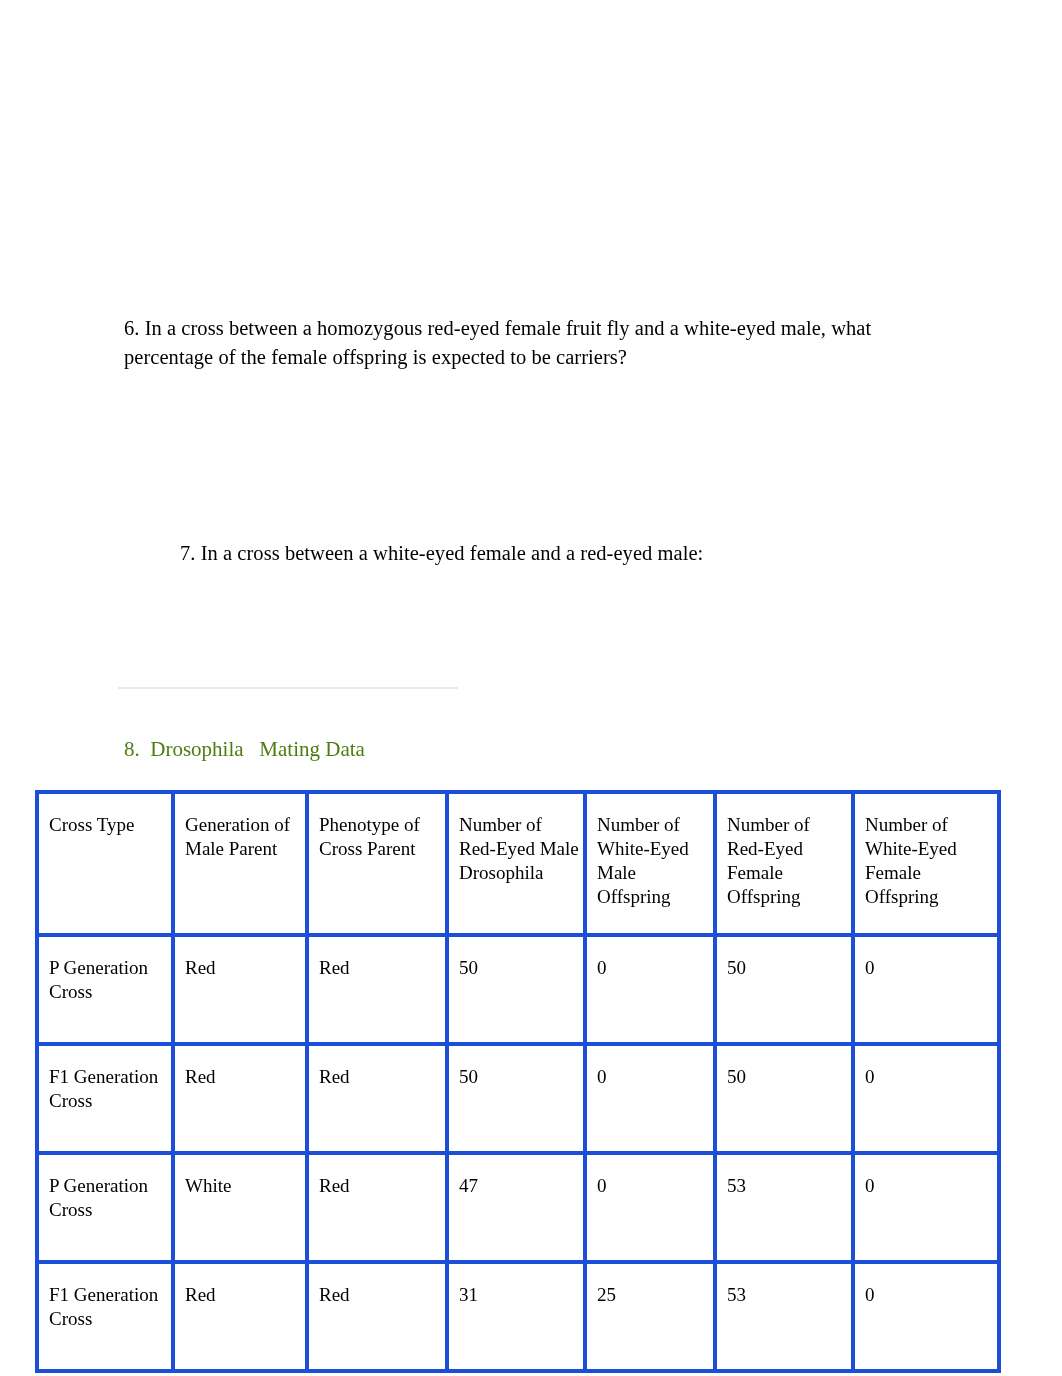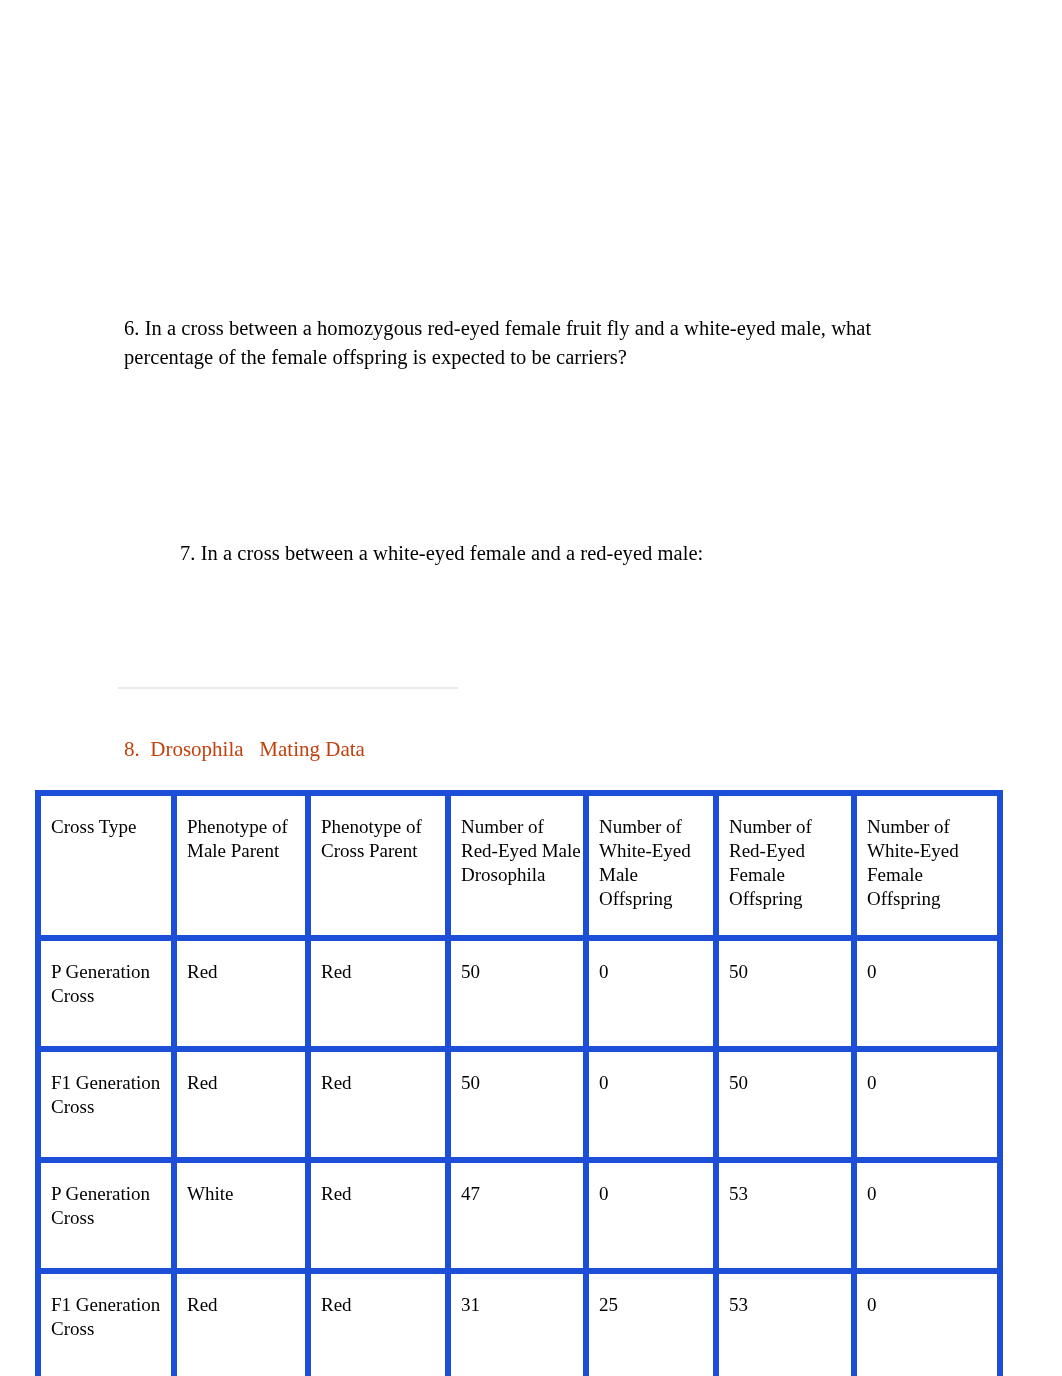--- a/index.html
+++ b/index.html
@@ -56,40 +56,40 @@
   }
 
   
   #table-caption {
     position: absolute;
     left: 124px;
     top: 735px;
     font-family: "Liberation Serif", "DejaVu Serif", serif;
     font-size: 21px;
     line-height: 28px;
-    color: #c2410c;
+    color: #4d7c0f;
     white-space: pre;
   }
 
   
   #mating-table {
     position: absolute;
     left: 35px;
     top: 790px;
     width: 962px;
     border-collapse: collapse;
     table-layout: fixed;
     font-family: "Liberation Serif", "DejaVu Serif", serif;
     font-size: 19px;
     line-height: 24px;
     background: #ffffff;
   }
   #mating-table td,
   #mating-table th {
-    border: 6px solid #1d4ed8;
+    border: 4px solid #1d4ed8;
     vertical-align: top;
     text-align: left;
     font-weight: normal;
     padding: 19px 0 18px 10px;
     color: #000000;
     background: #ffffff;
   }
   #mating-table thead th {
     height: 102px;
   }
@@ -124,21 +124,21 @@
         <col class="c1">
         <col class="c2">
         <col class="c3">
       <col class="c4">
         <col class="c5">
         <col class="c6">
     </colgroup>
     <thead>
       <tr>
         <th>Cross Type</th>
-        <th>Phenotype of Male Parent</th>
+        <th>Generation of Male Parent</th>
         <th>Phenotype of Cross Parent</th>
         <th>Number of Red-Eyed Male Drosophila</th>
         <th>Number of White-Eyed Male Offspring</th>
         <th>Number of Red-Eyed Female Offspring</th>
         <th>Number of White-Eyed Female Offspring</th>
       </tr>
     </thead>
     <tbody>
       <tr>
         <td>P Generation Cross</td>

